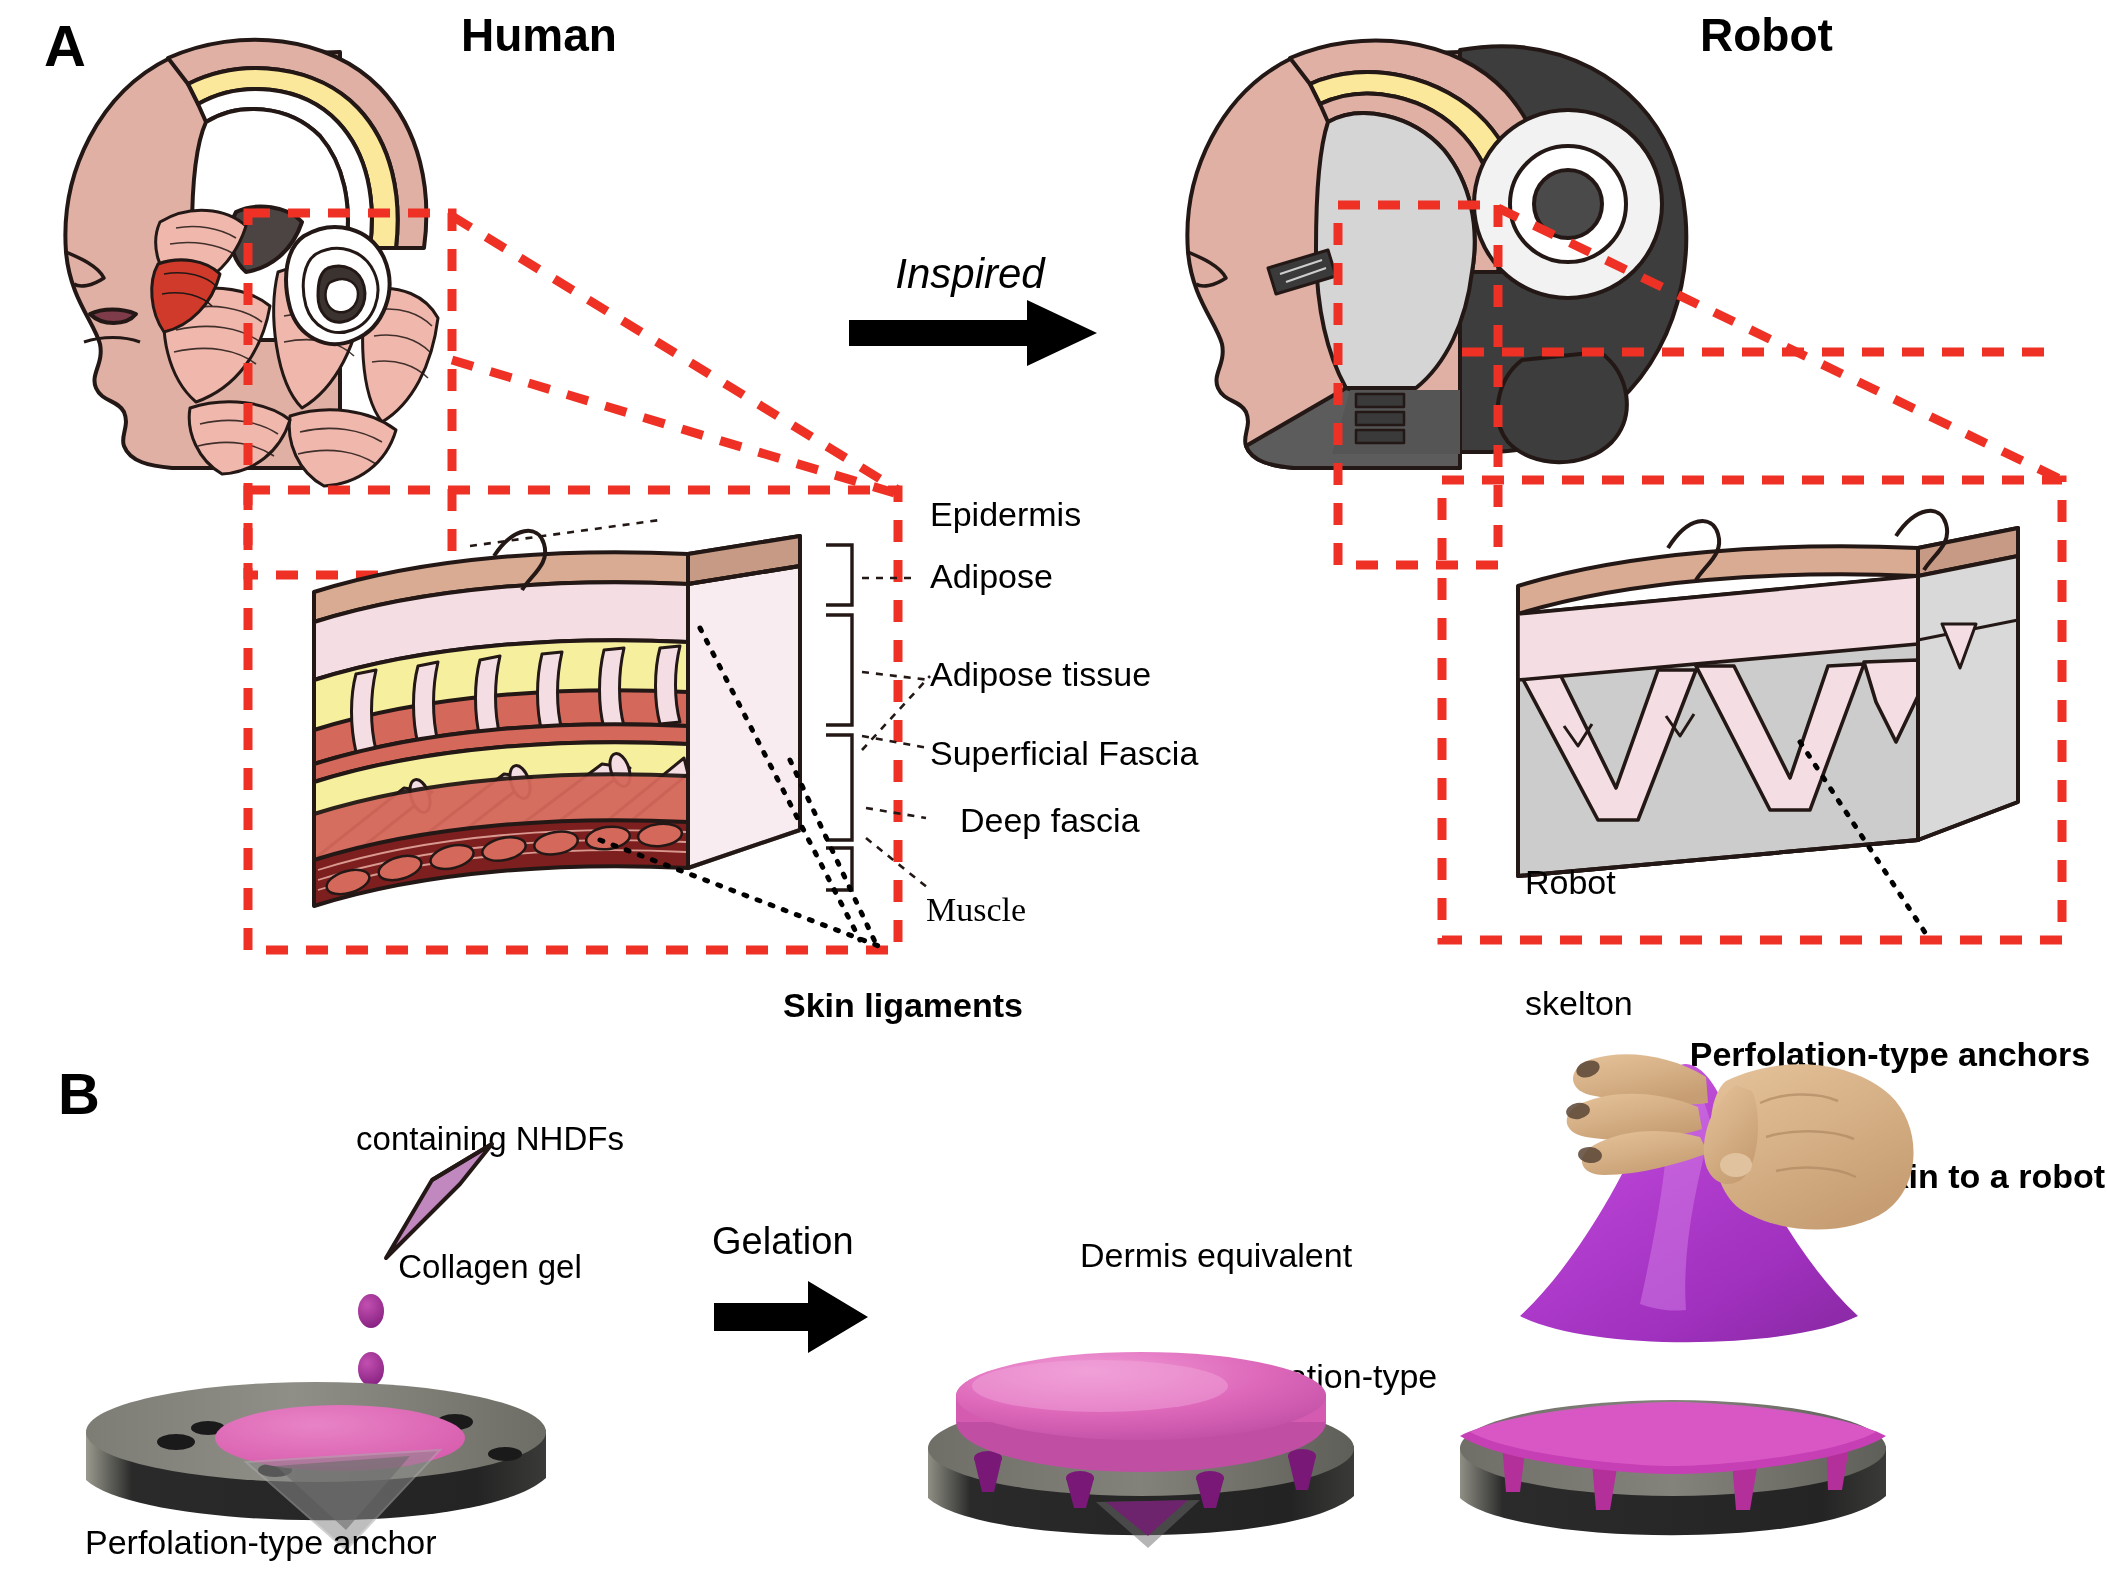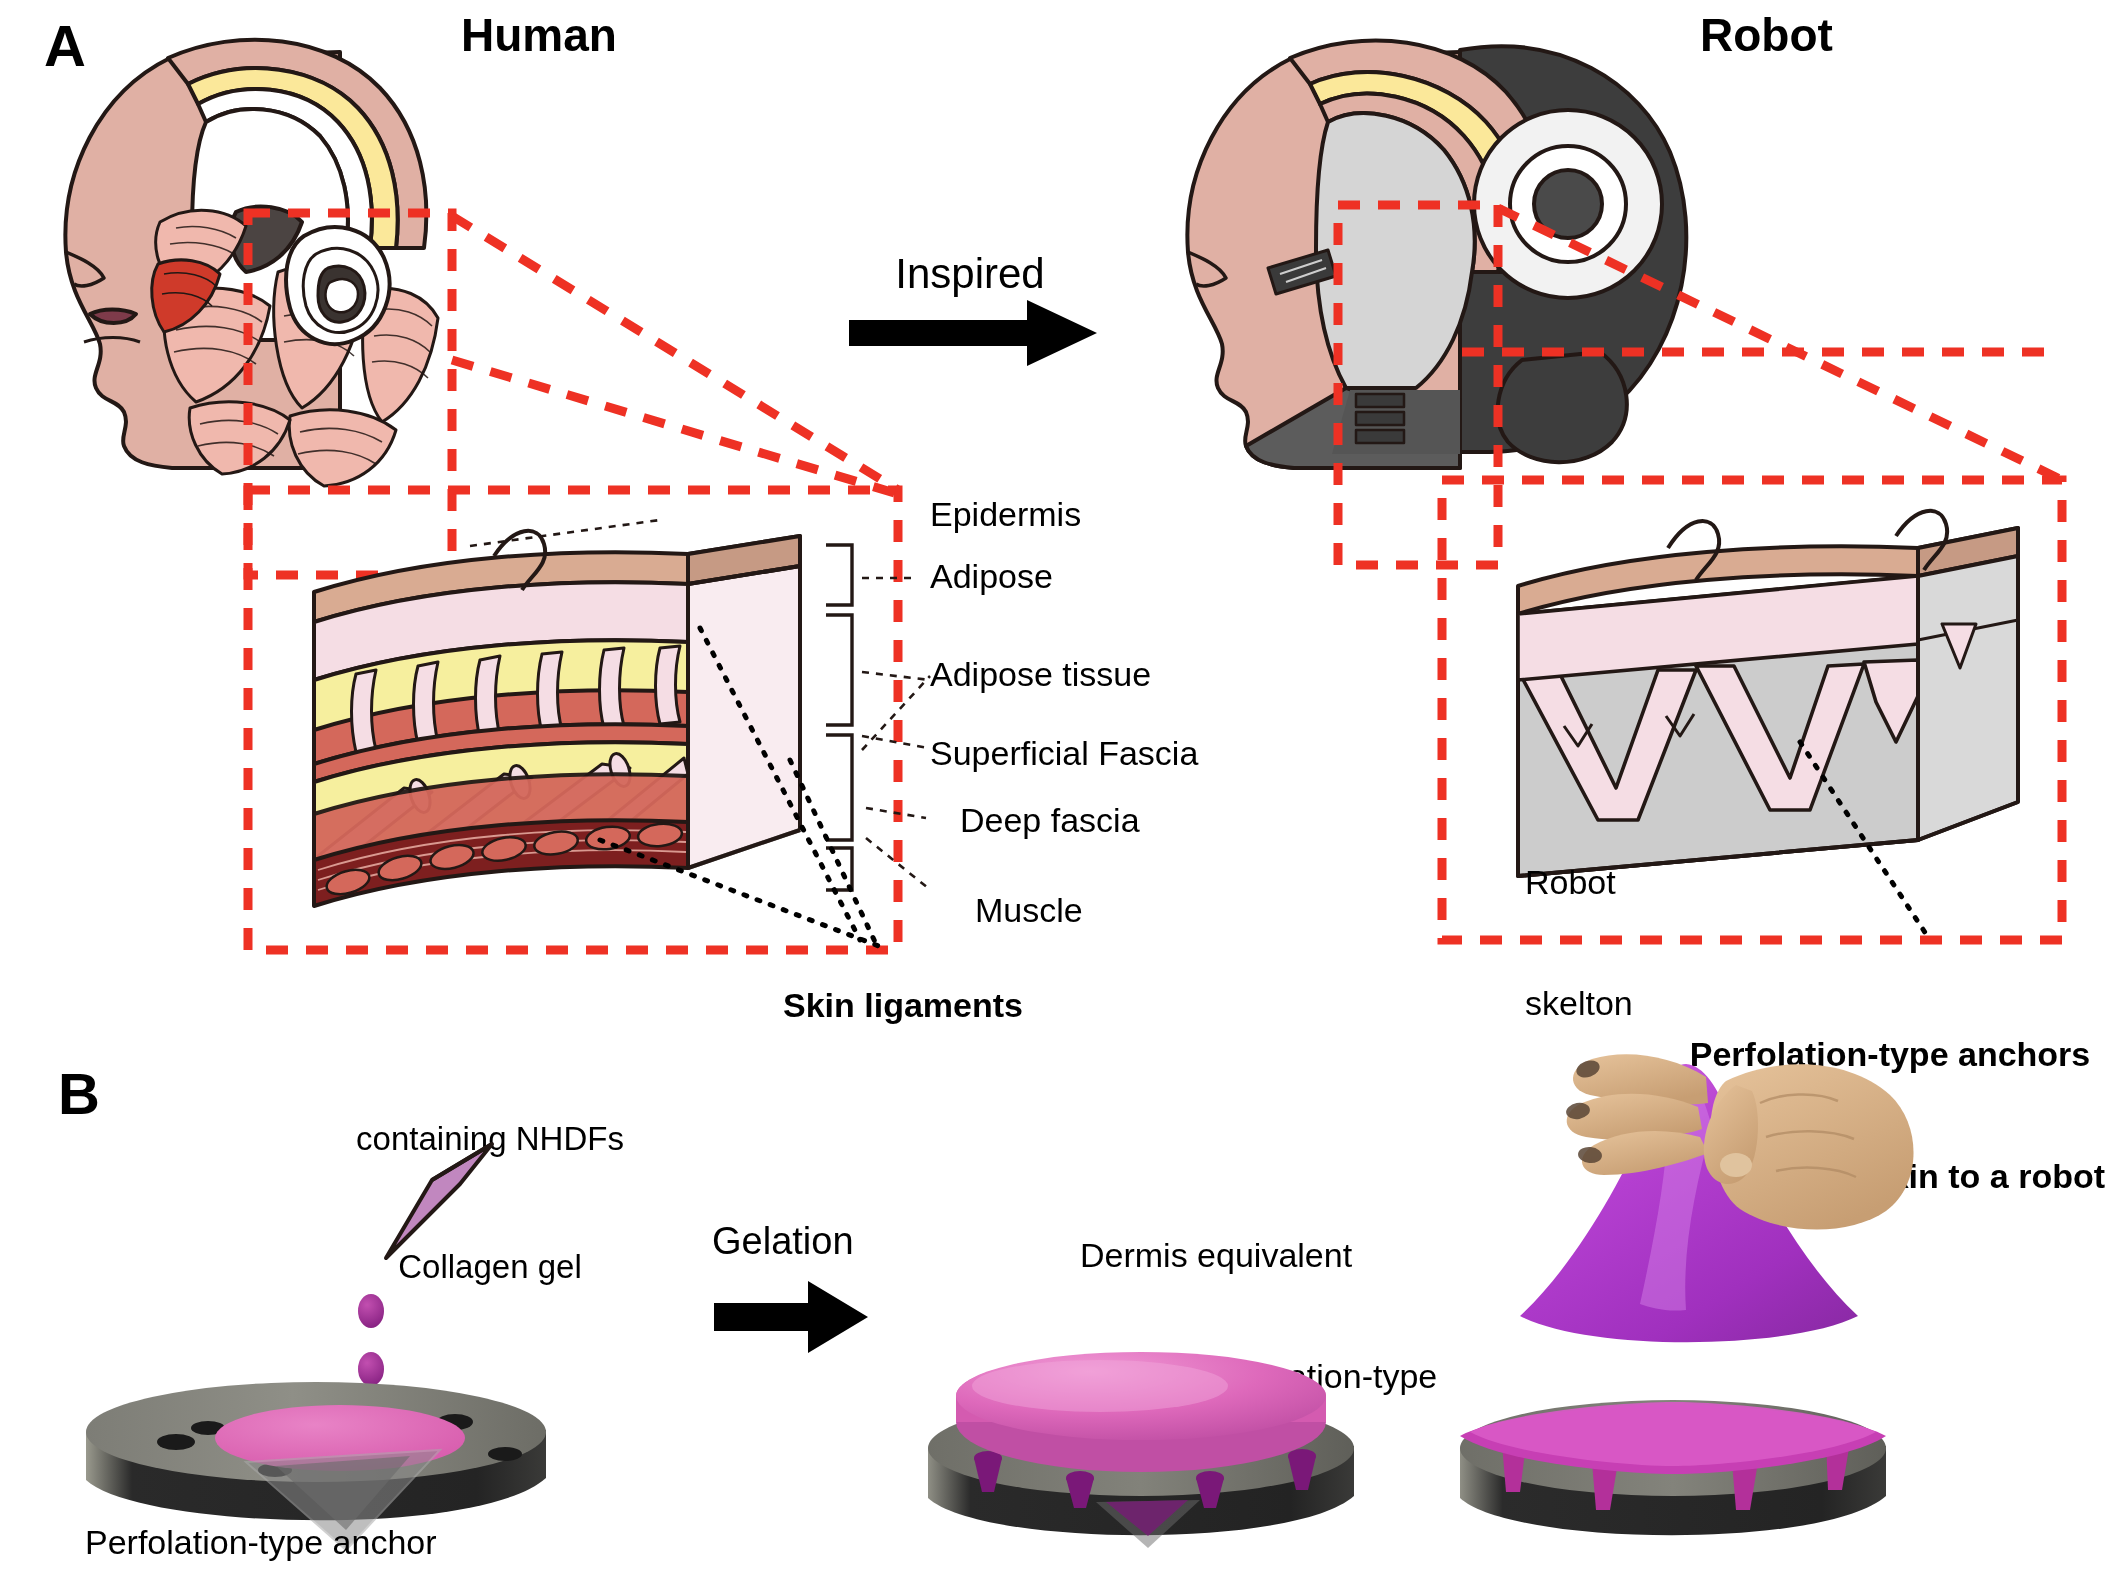--- a/index.html
+++ b/index.html
@@ -138,21 +138,21 @@
     <circle cx="408" cy="182" r="94" fill="#f2f2f2"></circle>
     <circle cx="408" cy="182" r="58" fill="#ffffff"></circle>
     <circle cx="408" cy="182" r="34" fill="#4a4a4a"></circle>
 
     <path d="M440 330 C 470 352 476 394 452 420 C 424 448 372 446 348 420
              C 330 398 336 358 362 338 Z" fill="#3d3d3d"></path>
   </g>
 </svg>
 </div>
 
-<div class="abs" style="left:845px;top:250px;">
+<div class="abs" style="left:845px;top:250px;font-style:italic;">
   <div class="arrow-word" style="text-align:center;width:250px;">Inspired</div>
   <svg width="260" height="70" viewBox="0 0 260 70">
     <path d="M4 22 L 182 22 L 182 2 L 252 35 L 182 68 L 182 48 L 4 48 Z" fill="#000"></path>
   </svg>
 </div>
 
 <svg class="abs" style="left:0;top:0;" width="2107" height="1000">
   <g fill="none" stroke="#ee3124" stroke-width="9" stroke-linecap="butt" stroke-dasharray="22 18">
 
     <rect x="248" y="213" width="204" height="362"></rect>
@@ -255,21 +255,21 @@
     <path d="M826 735 L 852 735 L 852 840 L 826 840"></path>
     <path d="M826 848 L 852 848 L 852 890 L 826 890"></path>
   </g>
 </svg>
 
 <div class="abs lbl" style="left:930px;top:494px;">Epidermis</div>
 <div class="abs lbl" style="left:930px;top:556px;">Adipose</div>
 <div class="abs lbl" style="left:930px;top:654px;">Adipose tissue</div>
 <div class="abs lbl" style="left:930px;top:733px;">Superficial Fascia</div>
 <div class="abs lbl" style="left:960px;top:800px;">Deep fascia</div>
-<div class="abs lbl" style="left:975px;top:890px;">Muscle</div>
+<div class="abs lbl" style="left:926px;top:890px;font-family:Liberation Serif, serif;">Muscle</div>
 
 <svg class="abs" style="left:0;top:0;" width="1000" height="1050">
   <g stroke="#000" fill="none" stroke-width="5" stroke-dasharray="3 11" stroke-linecap="round">
     <path d="M700 628 L 860 940"></path>
     <path d="M790 760 L 876 944"></path>
     <path d="M600 840 L 884 948"></path>
   </g>
 </svg>
 <div class="abs lbl-b" style="left:783px;top:985px;">Skin ligaments</div>
 

